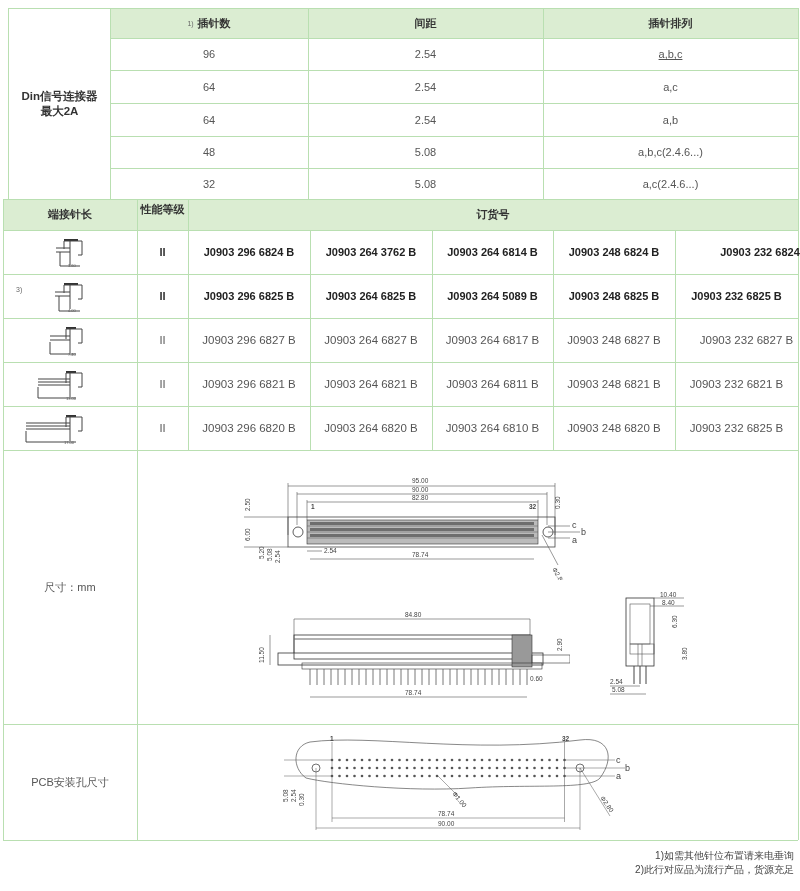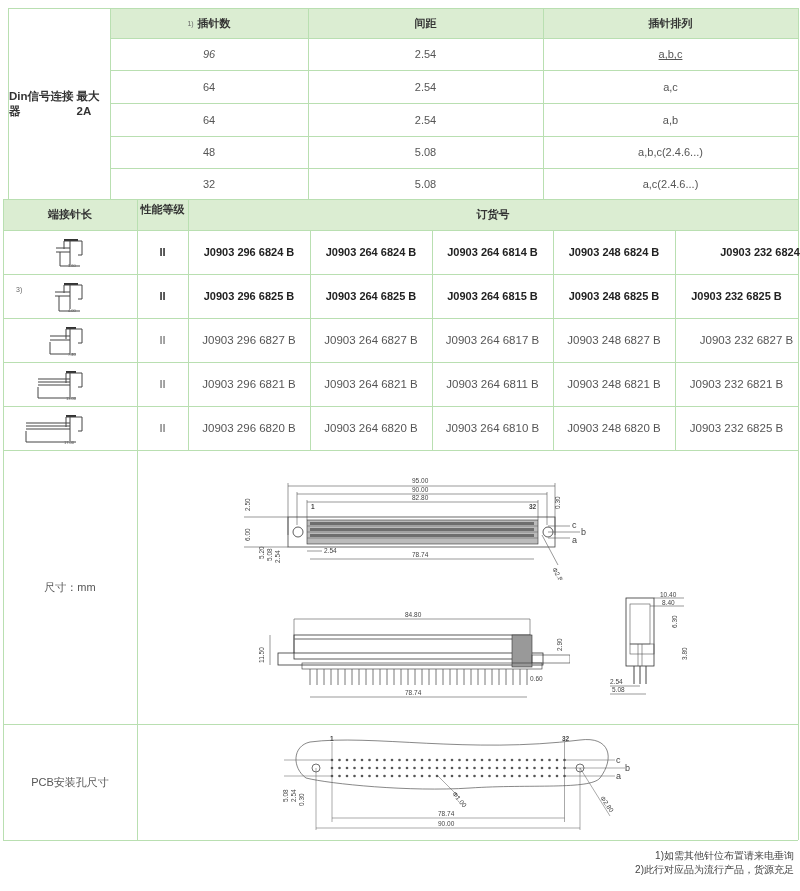--- a/index.html
+++ b/index.html
@@ -29,33 +29,33 @@
   <div class="line-h" style="left:110px; top:70px; width:688px;"></div>
   <div class="line-h" style="left:110px; top:103px; width:688px;"></div>
   <div class="line-h" style="left:110px; top:136px; width:688px;"></div>
   <div class="line-h" style="left:110px; top:168px; width:688px;"></div>
   <div class="line-v" style="left:8px; top:8px; height:191px;"></div>
   <div class="line-v" style="left:110px; top:8px; height:191px;"></div>
   <div class="line-v" style="left:308px; top:8px; height:191px;"></div>
   <div class="line-v" style="left:543px; top:8px; height:191px;"></div>
   <div class="line-v" style="left:798px; top:8px; height:191px;"></div>
 
-  <div class="cell" style="left:9px; top:8px; width:101px; height:191px; flex-direction:row; font-weight:bold; color:#333; font-size:11.5px; line-height:15px;">
+  <div class="cell" style="left:9px; top:8px; width:101px; height:191px; flex-direction:column; font-weight:bold; color:#333; font-size:11.5px; line-height:15px;">
     <span>Din信号连接器</span>
     <span>最大2A</span>
   </div>
 
   <div class="cell hcell" style="left:110px; top:8px; width:198px; height:30px;">
     <span class="sup">1)</span>
     <span>插针数</span>
   </div>
   <div class="cell hcell" style="left:308px; top:8px; width:235px; height:30px;">间距</div>
   <div class="cell hcell" style="left:543px; top:8px; width:255px; height:30px;">插针排列</div>
 
-  <div class="cell" style="left:110px; top:38px; width:198px; height:32px;font-style:italic;">96</div>
+  <div class="cell" style="left:110px; top:38px; width:198px; height:32px;">96</div>
   <div class="cell" style="left:308px; top:38px; width:235px; height:32px;">2.54</div>
   <div class="cell" style="left:543px; top:38px; width:255px; height:32px;text-decoration:underline;">a,b,c</div>
 
   <div class="cell" style="left:110px; top:70px; width:198px; height:33px;">64</div>
   <div class="cell" style="left:308px; top:70px; width:235px; height:33px;">2.54</div>
   <div class="cell" style="left:543px; top:70px; width:255px; height:33px;">a,c</div>
 
   <div class="cell" style="left:110px; top:103px; width:198px; height:33px;">64</div>
   <div class="cell" style="left:308px; top:103px; width:235px; height:33px;">2.54</div>
   <div class="cell" style="left:543px; top:103px; width:255px; height:33px;">a,b</div>
@@ -100,41 +100,41 @@
       <svg width="50" height="34" viewBox="0 0 50 34">
         <rect x="14" y="3" width="14" height="2" fill="#333"></rect>
         <path d="M14 5 h14 M20 5 v24 M14 5 v8 M28 5 h4 v14 h-4" stroke="#444" fill="none" stroke-width="1"></path>
         <path d="M6 12 h14 M6 16 h14" stroke="#444" stroke-width="1"></path>
         <path d="M10 16 v14 h20" stroke="#444" fill="none" stroke-width="1"></path>
         <text x="18" y="31" font-size="4" fill="#555">3.60</text>
       </svg>
     </div>
     <div class="cell" style="left:137px; top:230px; width:51px; height:44px; font-weight:bold; color:#333;">II</div>
     <div class="cell bold" style="left:188px; top:230px; width:122px; height:44px;">J0903 296 6824 B</div>
-    <div class="cell bold" style="left:310px; top:230px; width:122px; height:44px;">J0903 264 6824 B</div>
+    <div class="cell bold" style="left:310px; top:230px; width:122px; height:44px;">J0903 264 3762 B</div>
     <div class="cell bold" style="left:432px; top:230px; width:121px; height:44px;">J0903 264 6814 B</div>
     <div class="cell bold" style="left:553px; top:230px; width:122px; height:44px;">J0903 248 6824 B</div>
     <div class="cell bold" style="left:704px; top:230px; width:123px; height:44px;">J0903 232 6824 B</div>
   </div>
 
   <div>
     <div class="abs" style="left:16px; top:286px; font-size:7px; color:#666;">3)</div>
     <div class="abs" style="left:50px; top:280px; width:50px; height:34px;">
       <svg width="50" height="34" viewBox="0 0 50 34">
         <rect x="14" y="3" width="14" height="2" fill="#333"></rect>
         <path d="M14 5 h14 M20 5 v24 M14 5 v8 M28 5 h4 v14 h-4" stroke="#444" fill="none" stroke-width="1"></path>
         <path d="M5 12 h15 M5 16 h15" stroke="#444" stroke-width="1"></path>
         <path d="M9 16 v15 h21" stroke="#444" fill="none" stroke-width="1"></path>
         <text x="18" y="32" font-size="4" fill="#555">4.00</text>
       </svg>
     </div>
     <div class="cell" style="left:137px; top:274px; width:51px; height:44px; font-weight:bold; color:#333;">II</div>
     <div class="cell bold" style="left:188px; top:274px; width:122px; height:44px;">J0903 296 6825 B</div>
     <div class="cell bold" style="left:310px; top:274px; width:122px; height:44px;">J0903 264 6825 B</div>
-    <div class="cell bold" style="left:432px; top:274px; width:121px; height:44px;">J0903 264 6815 B</div>
+    <div class="cell bold" style="left:432px; top:274px; width:121px; height:44px;">J0903 264 5089 B</div>
     <div class="cell bold" style="left:553px; top:274px; width:122px; height:44px;">J0903 248 6825 B</div>
     <div class="cell bold" style="left:675px; top:274px; width:123px; height:44px;">J0903 232 6825 B</div>
   </div>
 
   <div>
     <div class="abs" style="left:46px; top:324px; width:54px; height:34px;">
       <svg width="54" height="34" viewBox="0 0 54 34">
         <rect x="20" y="3" width="10" height="2" fill="#333"></rect>
         <path d="M20 5 h12 M24 5 v24 M20 5 v10 M32 5 h4 v14 h-4" stroke="#444" fill="none" stroke-width="1"></path>
         <path d="M4 12 h20 M4 16 h20" stroke="#444" stroke-width="1.2"></path>

